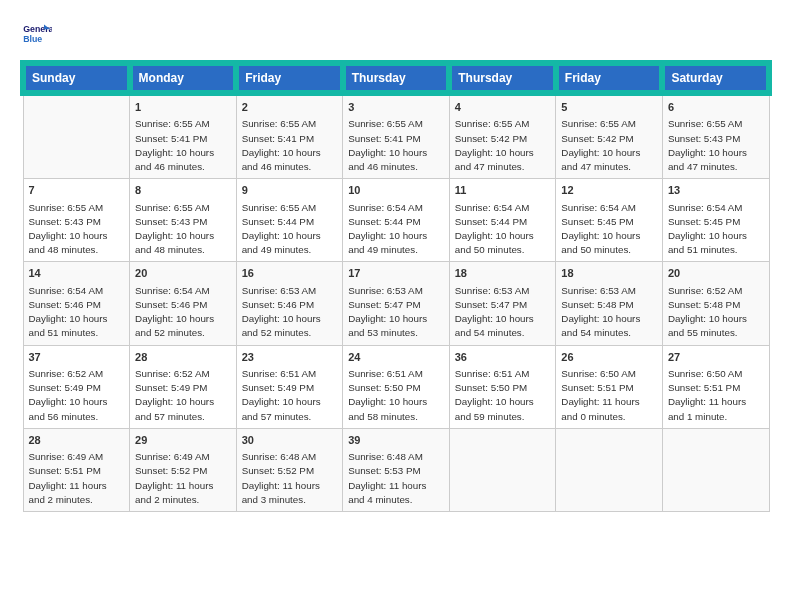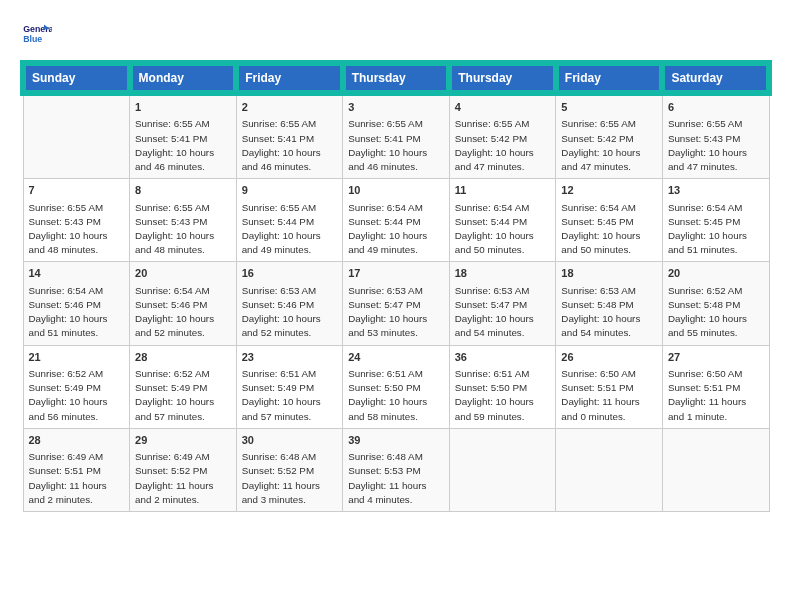--- a/index.html
+++ b/index.html
@@ -273,21 +273,21 @@
           <td>
             <span class="day-num">20</span>
             <div class="day-info" style="white-space: pre-line;">Sunrise: 6:52 AM
 Sunset: 5:48 PM
 Daylight: 10 hours
 and 55 minutes.</div>
           </td>
         </tr>
         <tr>
           <td>
-            <span class="day-num">21</span>
+            <span class="day-num">37</span>
             <div class="day-info" style="white-space: pre-line;">Sunrise: 6:52 AM
 Sunset: 5:49 PM
 Daylight: 10 hours
 and 56 minutes.</div>
           </td>
           <td>
             <span class="day-num">28</span>
             <div class="day-info" style="white-space: pre-line;">Sunrise: 6:52 AM
 Sunset: 5:49 PM
 Daylight: 10 hours

